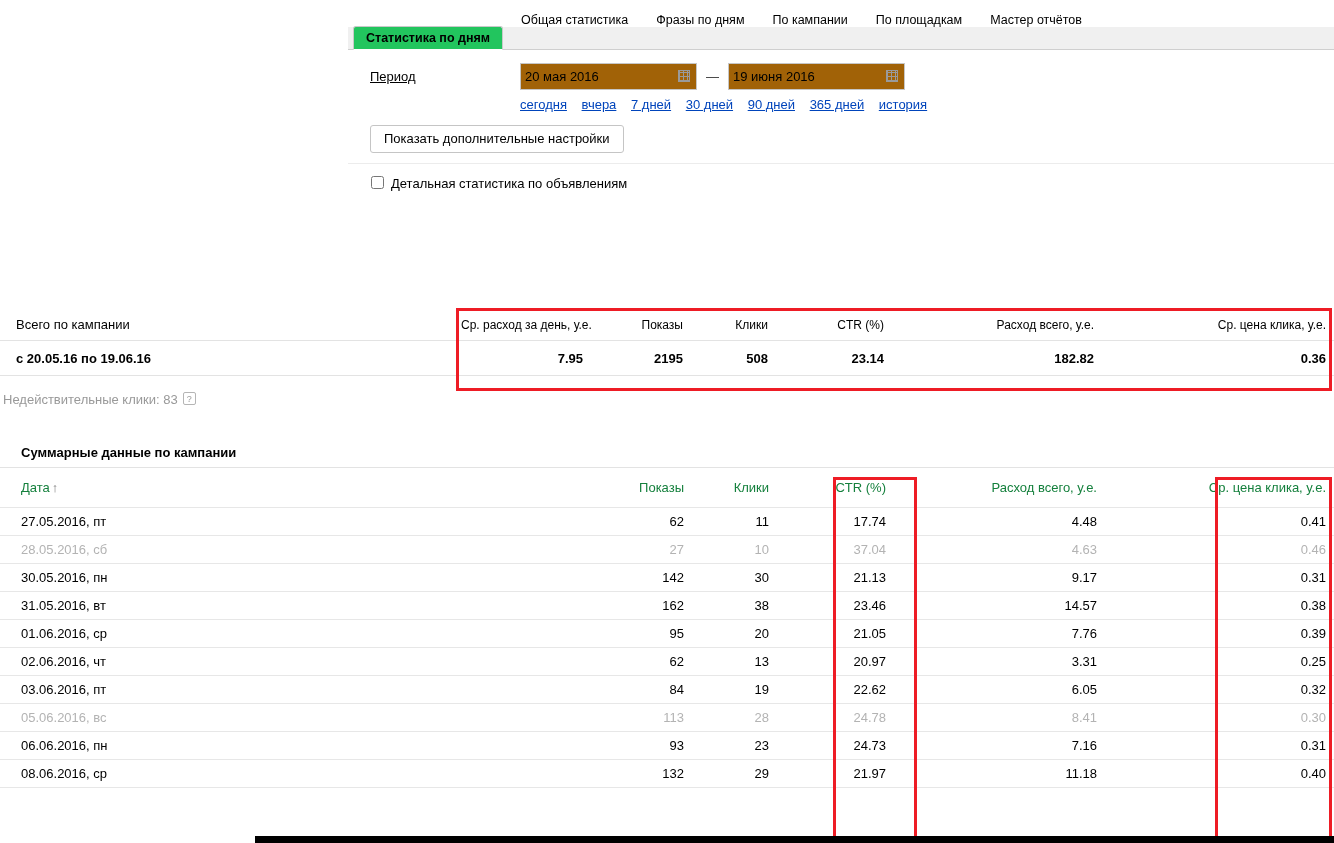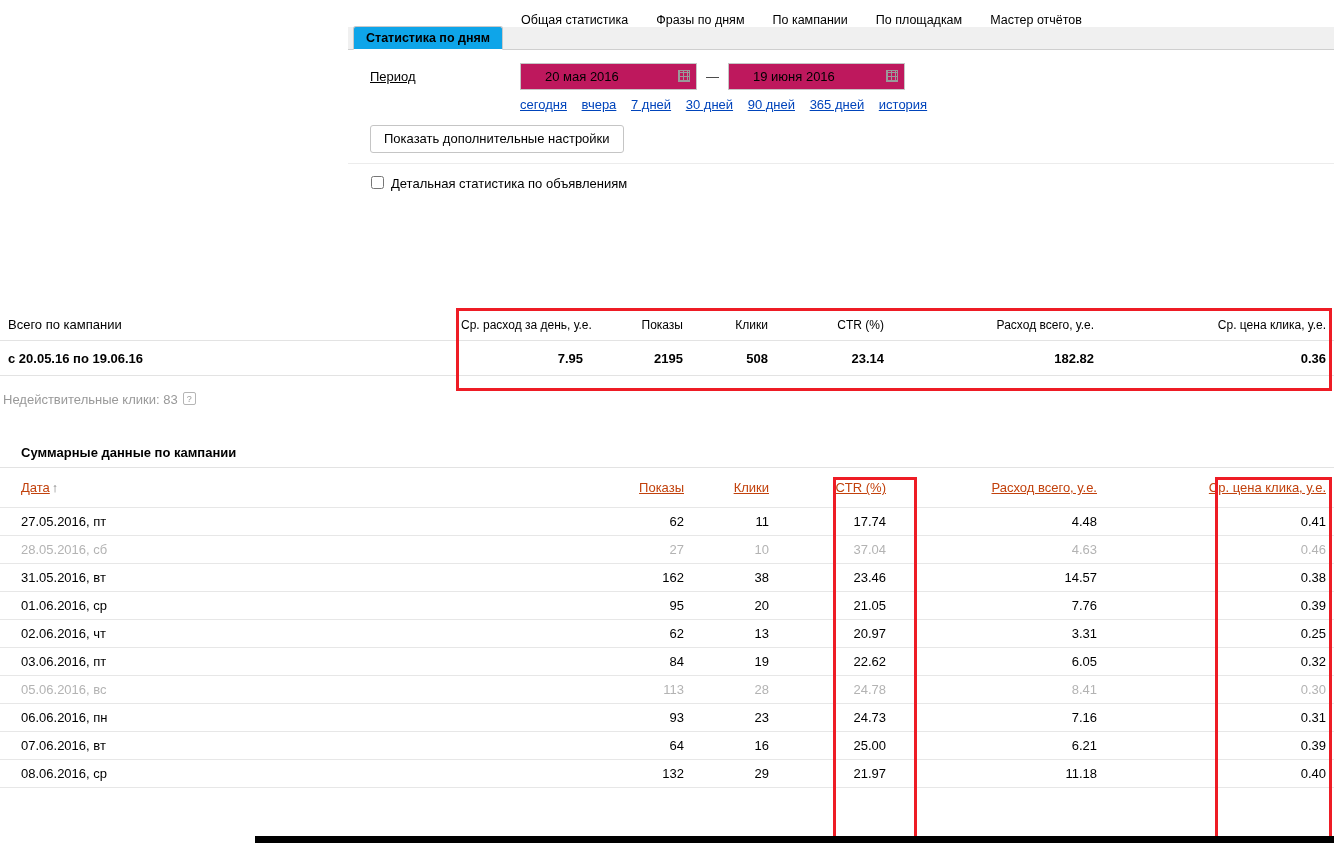--- a/index.html
+++ b/index.html
@@ -14,30 +14,30 @@
   .panel { position:absolute; left:348px; top:27px; right:0; }
   .tabs {
     display:flex; align-items:flex-end; background:#f0f0f0;
     border-bottom:1px solid #cfcfcf; height:23px; padding-left:5px;
   }
   .tab {
     font-size:12.5px; padding:22px 10px; margin-right:8px; cursor:pointer;
     white-space:nowrap; color:#000;
   }
   .tab.active {
-    background:#0ea5e9; border:1px solid #c9c9c9; border-bottom:1px solid #fff;
+    background:#22c55e; border:1px solid #c9c9c9; border-bottom:1px solid #fff;
     margin-bottom:-1px; font-weight:bold; border-radius:3px 3px 0 0; padding:4px 12px;
   }
   .panel-body { background:#fff; padding-top:13px; }
   .period-row { display:flex; align-items:center; padding-left:22px; height:27px; }
   .period-label { width:150px;text-decoration:underline; }
   .date-field { position:relative; display:inline-block; }
   .date-field input {
-    width:177px; height:27px; border:1px solid #c6c6c6; background:#be185d;
-    padding:0 26px 0 24px; font:13px "Liberation Sans","DejaVu Sans",sans-serif;
+    width:177px; height:27px; border:1px solid #c6c6c6; background:#a16207;
+    padding:0 26px 0 4px; font:13px "Liberation Sans","DejaVu Sans",sans-serif;
   }
   .cal-icon {
     position:absolute; right:7px; top:7px; width:12px; height:12px; cursor:pointer;
     border:1px solid #9a9a9a;
     background:
       repeating-linear-gradient(0deg,#9a9a9a 0 1px,transparent 1px 4px),
       repeating-linear-gradient(90deg,#9a9a9a 0 1px,transparent 1px 4px);
   }
   .date-dash { margin:0 9px; color:#333; }
   .quick-links { margin:7px 0 0 172px; height:16px; }
@@ -62,41 +62,41 @@
     width:13px; height:13px; background:#1c7c45; color:#fff; font-size:9px; font-weight:bold;
     text-align:center; line-height:13px; border-radius:2px; display:inline-block; margin-right:5px;
     text-decoration:none;
   }
 
   
   .summary { position:absolute; top:309px; left:0; right:0; }
   .summary-row { display:flex; align-items:center; border-bottom:1px solid #e3e3e3; }
   .summary-row.hdr { height:32px; font-size:12px; }
   .summary-row.vals { height:35px; font-weight:bold; }
-  .summary-row .label { flex:1; padding-left:8px; text-align:left; font-size:13px; }
+  .summary-row .label { flex:1; padding-left:16px; text-align:left; font-size:13px; }
   .sc { text-align:right; padding-right:8px; flex:none; white-space:nowrap; }
   .sc1{width:130px}.sc2{width:100px}.sc3{width:85px}.sc4{width:116px}.sc5{width:210px}.sc6{width:232px}
 
   .invalid { position:absolute; top:392px; left:3px; color:#999; }
   .help-icon {
     display:inline-block; width:13px; height:13px; border:1px solid #b5b5b5; border-radius:2px;
     font-size:9px; line-height:12px; text-align:center; color:#999; background:#fff;
     margin-left:5px; vertical-align:2px; cursor:pointer;
   }
 
   
   .daily { position:absolute; top:445px; left:0; right:0; }
   .daily-title { padding-left:21px; font-weight:bold; }
   table.daily-table { width:100%; border-collapse:collapse; table-layout:fixed; margin-top:7px; border-top:1px solid #e3e3e3; }
   col.c-shows{width:120px} col.c-clicks{width:85px} col.c-ctr{width:117px} col.c-cost{width:211px} col.c-cpc{width:229px}
   .daily-table th, .daily-table td { border-bottom:1px solid #e7e7e7; height:28px; padding:0 8px 0 0; font-weight:normal; white-space:nowrap; }
   .daily-table thead th { height:40px; }
   .daily-table .date { text-align:left; padding-left:21px; }
   .daily-table .num { text-align:right; }
-  .sort-link { text-decoration:underline; color:#c2410c; cursor:pointer; }
+  .sort-link { color:#15803d; cursor:pointer; }
   .sort-arrow { color:#777; margin-left:2px; }
   tr.muted td { color:#b3b3b3; }
 
   
   .redbox { position:absolute; border:3px solid var(--highlight); pointer-events:none; z-index:5; }
   .rb-summary { left:456px; top:308px; width:876px; height:83px; }
   .rb-ctr     { left:833px; top:477px; width:84px;  height:380px; }
   .rb-cpc     { left:1215px; top:477px; width:117px; height:380px; }
   .blackbar { position:absolute; left:255px; top:836px; width:1079px; height:7px; background:#000; z-index:6; }
 </style>
@@ -204,20 +204,28 @@
       </tr>
       <tr class="muted">
         <td class="date">28.05.2016, сб</td>
         <td class="num">27</td>
         <td class="num">10</td>
         <td class="num">37.04</td>
         <td class="num">4.63</td>
         <td class="num">0.46</td>
       </tr>
       <tr>
+        <td class="date">30.05.2016, пн</td>
+        <td class="num">142</td>
+        <td class="num">30</td>
+        <td class="num">21.13</td>
+        <td class="num">9.17</td>
+        <td class="num">0.31</td>
+      </tr>
+      <tr>
         <td class="date">31.05.2016, вт</td>
         <td class="num">162</td>
         <td class="num">38</td>
         <td class="num">23.46</td>
         <td class="num">14.57</td>
         <td class="num">0.38</td>
       </tr>
       <tr>
         <td class="date">01.06.2016, ср</td>
         <td class="num">95</td>
@@ -252,28 +260,20 @@
       </tr>
       <tr>
         <td class="date">06.06.2016, пн</td>
         <td class="num">93</td>
         <td class="num">23</td>
         <td class="num">24.73</td>
         <td class="num">7.16</td>
         <td class="num">0.31</td>
       </tr>
       <tr>
-        <td class="date">07.06.2016, вт</td>
-        <td class="num">64</td>
-        <td class="num">16</td>
-        <td class="num">25.00</td>
-        <td class="num">6.21</td>
-        <td class="num">0.39</td>
-      </tr>
-      <tr>
         <td class="date">08.06.2016, ср</td>
         <td class="num">132</td>
         <td class="num">29</td>
         <td class="num">21.97</td>
         <td class="num">11.18</td>
         <td class="num">0.40</td>
       </tr>
     </tbody>
   </table>
 </div>

